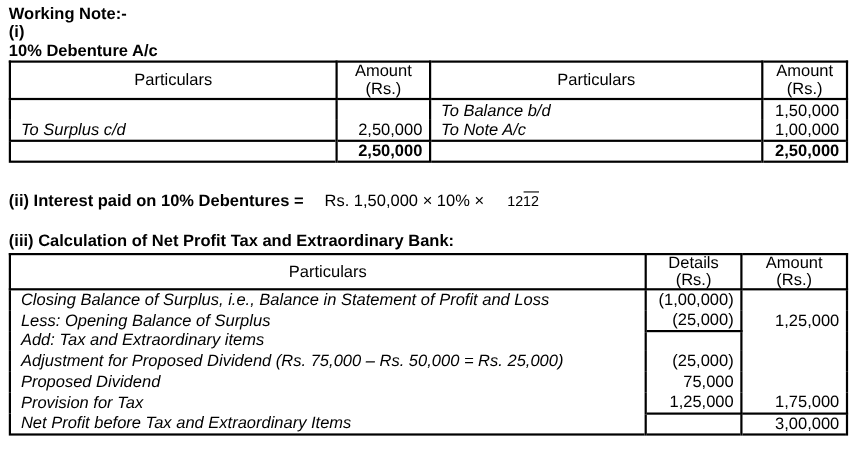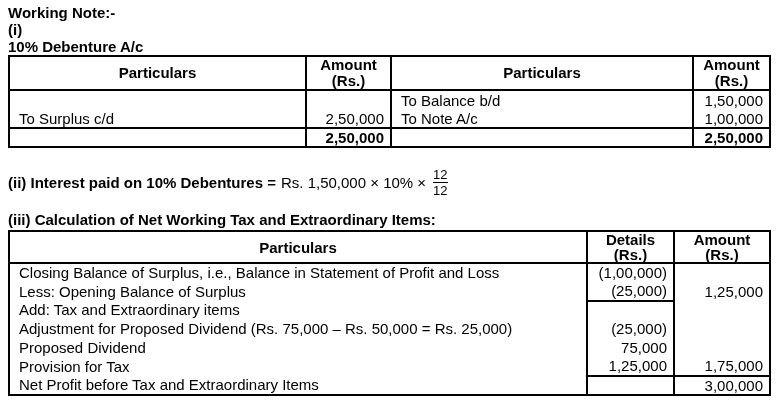--- a/index.html
+++ b/index.html
@@ -10,39 +10,39 @@
     font-size: 15px; color: #000;
   }
   .page { padding: 4px 7px 0 8px; }
   .bold { font-weight: bold; }
   .line { line-height: 17px; white-space: nowrap; }
   .tbl-title { width: 761px; text-align: left; font-weight: bold; line-height: 17px; }
 
   table { border-collapse: collapse; table-layout: fixed; width: 761px; }
   table { border: 2px solid #000; }
   th {
-    border: 2px solid #000; font-weight: bold; text-align: center;
+    border: 2px solid #000; font-weight: normal; text-align: center;
     padding: 0; line-height: 16px; vertical-align: middle;
   }
   td {
     border-left: 2px solid #000; border-right: 2px solid #000;
     border-top: none; border-bottom: none;
     padding: 0; vertical-align: middle; overflow: hidden; white-space: nowrap;
   }
   .t1 th { height: 33px; }
   .t1 td { height: 19px; }
   .t1 tr.total-row td { border-top: 2px solid #000; }
   .t2 th { height: 30px; line-height: 15px; }
   .t2 td { height: 18.75px; }
-  td.pl { text-align: left; padding-left: 9px; }
+  td.pl { text-align: left; padding-left: 9px; font-style: italic; }
   td.amt { text-align: right; padding-right: 6px; }
   td.ul { border-bottom: 2px solid #000; }
 
-  .note2 { margin-top: 13px; height: 42px; display: flex; align-items: center; gap: 5px; white-space: nowrap; }
-  .frac { display: inline-flex; flex-direction: column; align-items: center; font-size: 13px; line-height: 15px; padding: 0 2px; }
+  .note2 { margin-top: 13px; height: 42px; display: flex; align-items: center; gap: 19px; white-space: nowrap; }
+  .frac { display: inline-flex; flex-direction: row; align-items: center; font-size: 13px; line-height: 15px; padding: 0 2px; }
   .frac .den { border-top: 1.5px solid #000; }
   .note3 { margin-top: 8px; }
   .t2 { margin-top: 2px; }
 </style>
 </head>
 <body>
 
 <div class="page">
 
   <div class="line bold">Working Note:-</div>
@@ -95,21 +95,21 @@
 
   <div class="note2">
     <span class="bold">(ii) Interest paid on 10% Debentures =</span>
     <span>Rs. 1,50,000 × 10% ×</span>
     <span class="frac">
       <span class="num">12</span>
       <span class="den">12</span>
     </span>
   </div>
 
-  <div class="line bold note3">(iii) Calculation of Net Working Tax and Extraordinary Items:</div>
+  <div class="line bold note3">(iii) Calculation of Net Profit Tax and Extraordinary Bank:</div>
 
   <table class="t2">
     <colgroup>
       <col style="width:578px">
         <col style="width:87px">
         <col style="width:96px">
     </colgroup>
     <thead>
       <tr>
         <th>Particulars</th>

